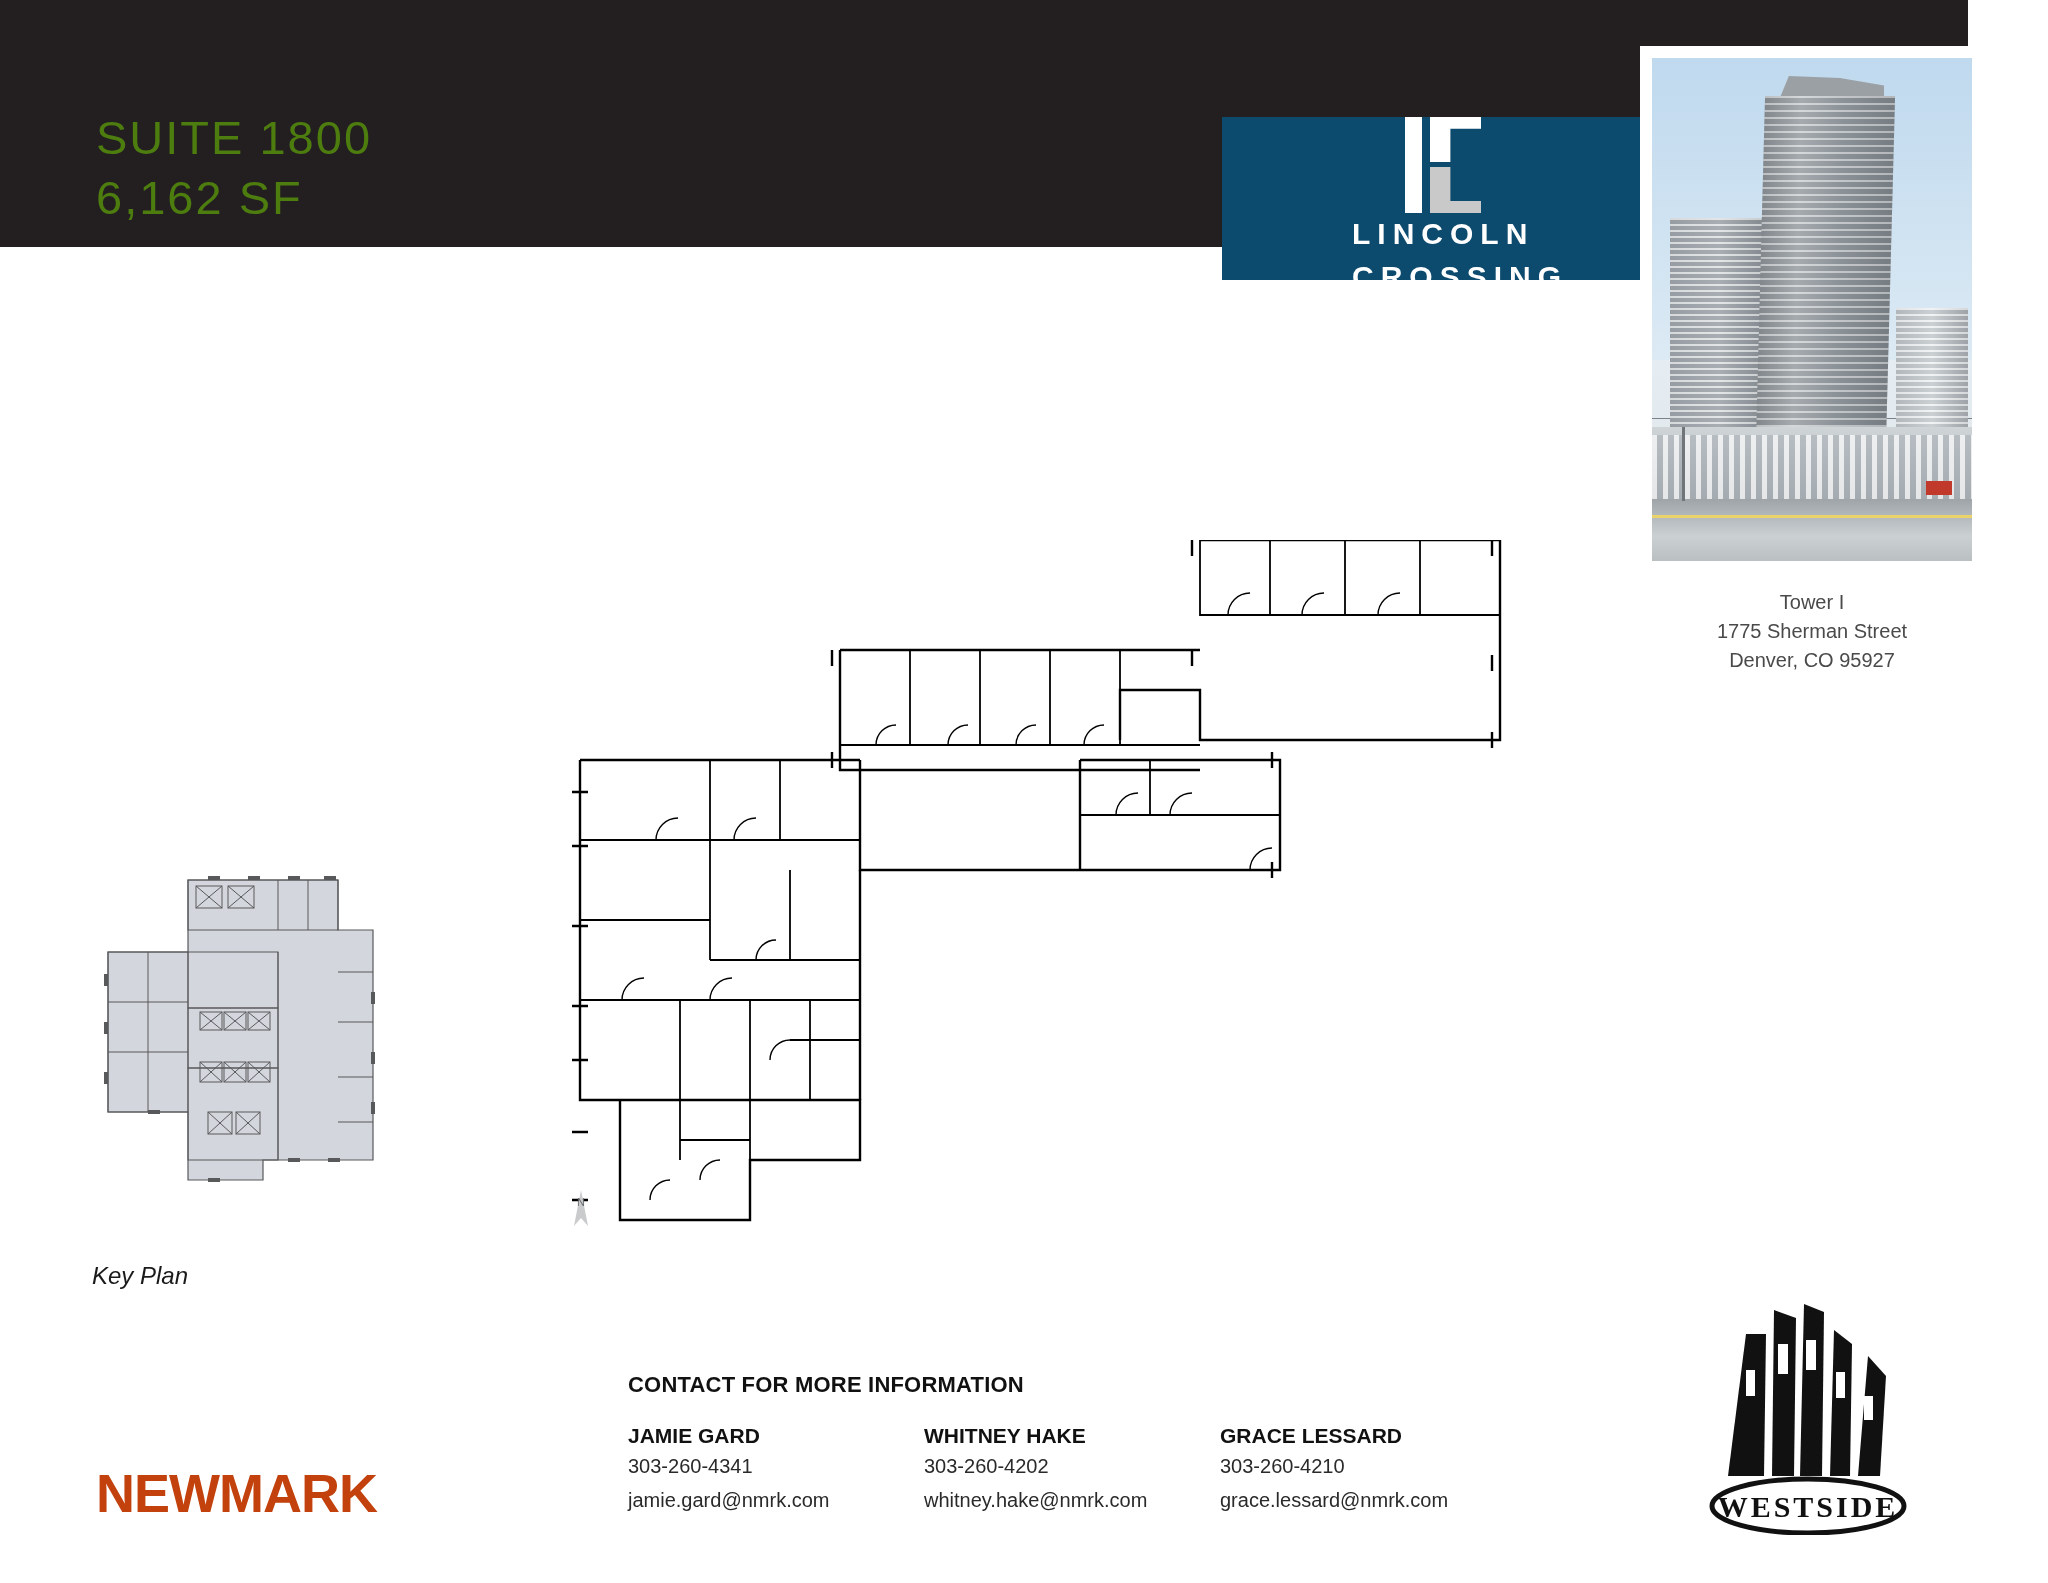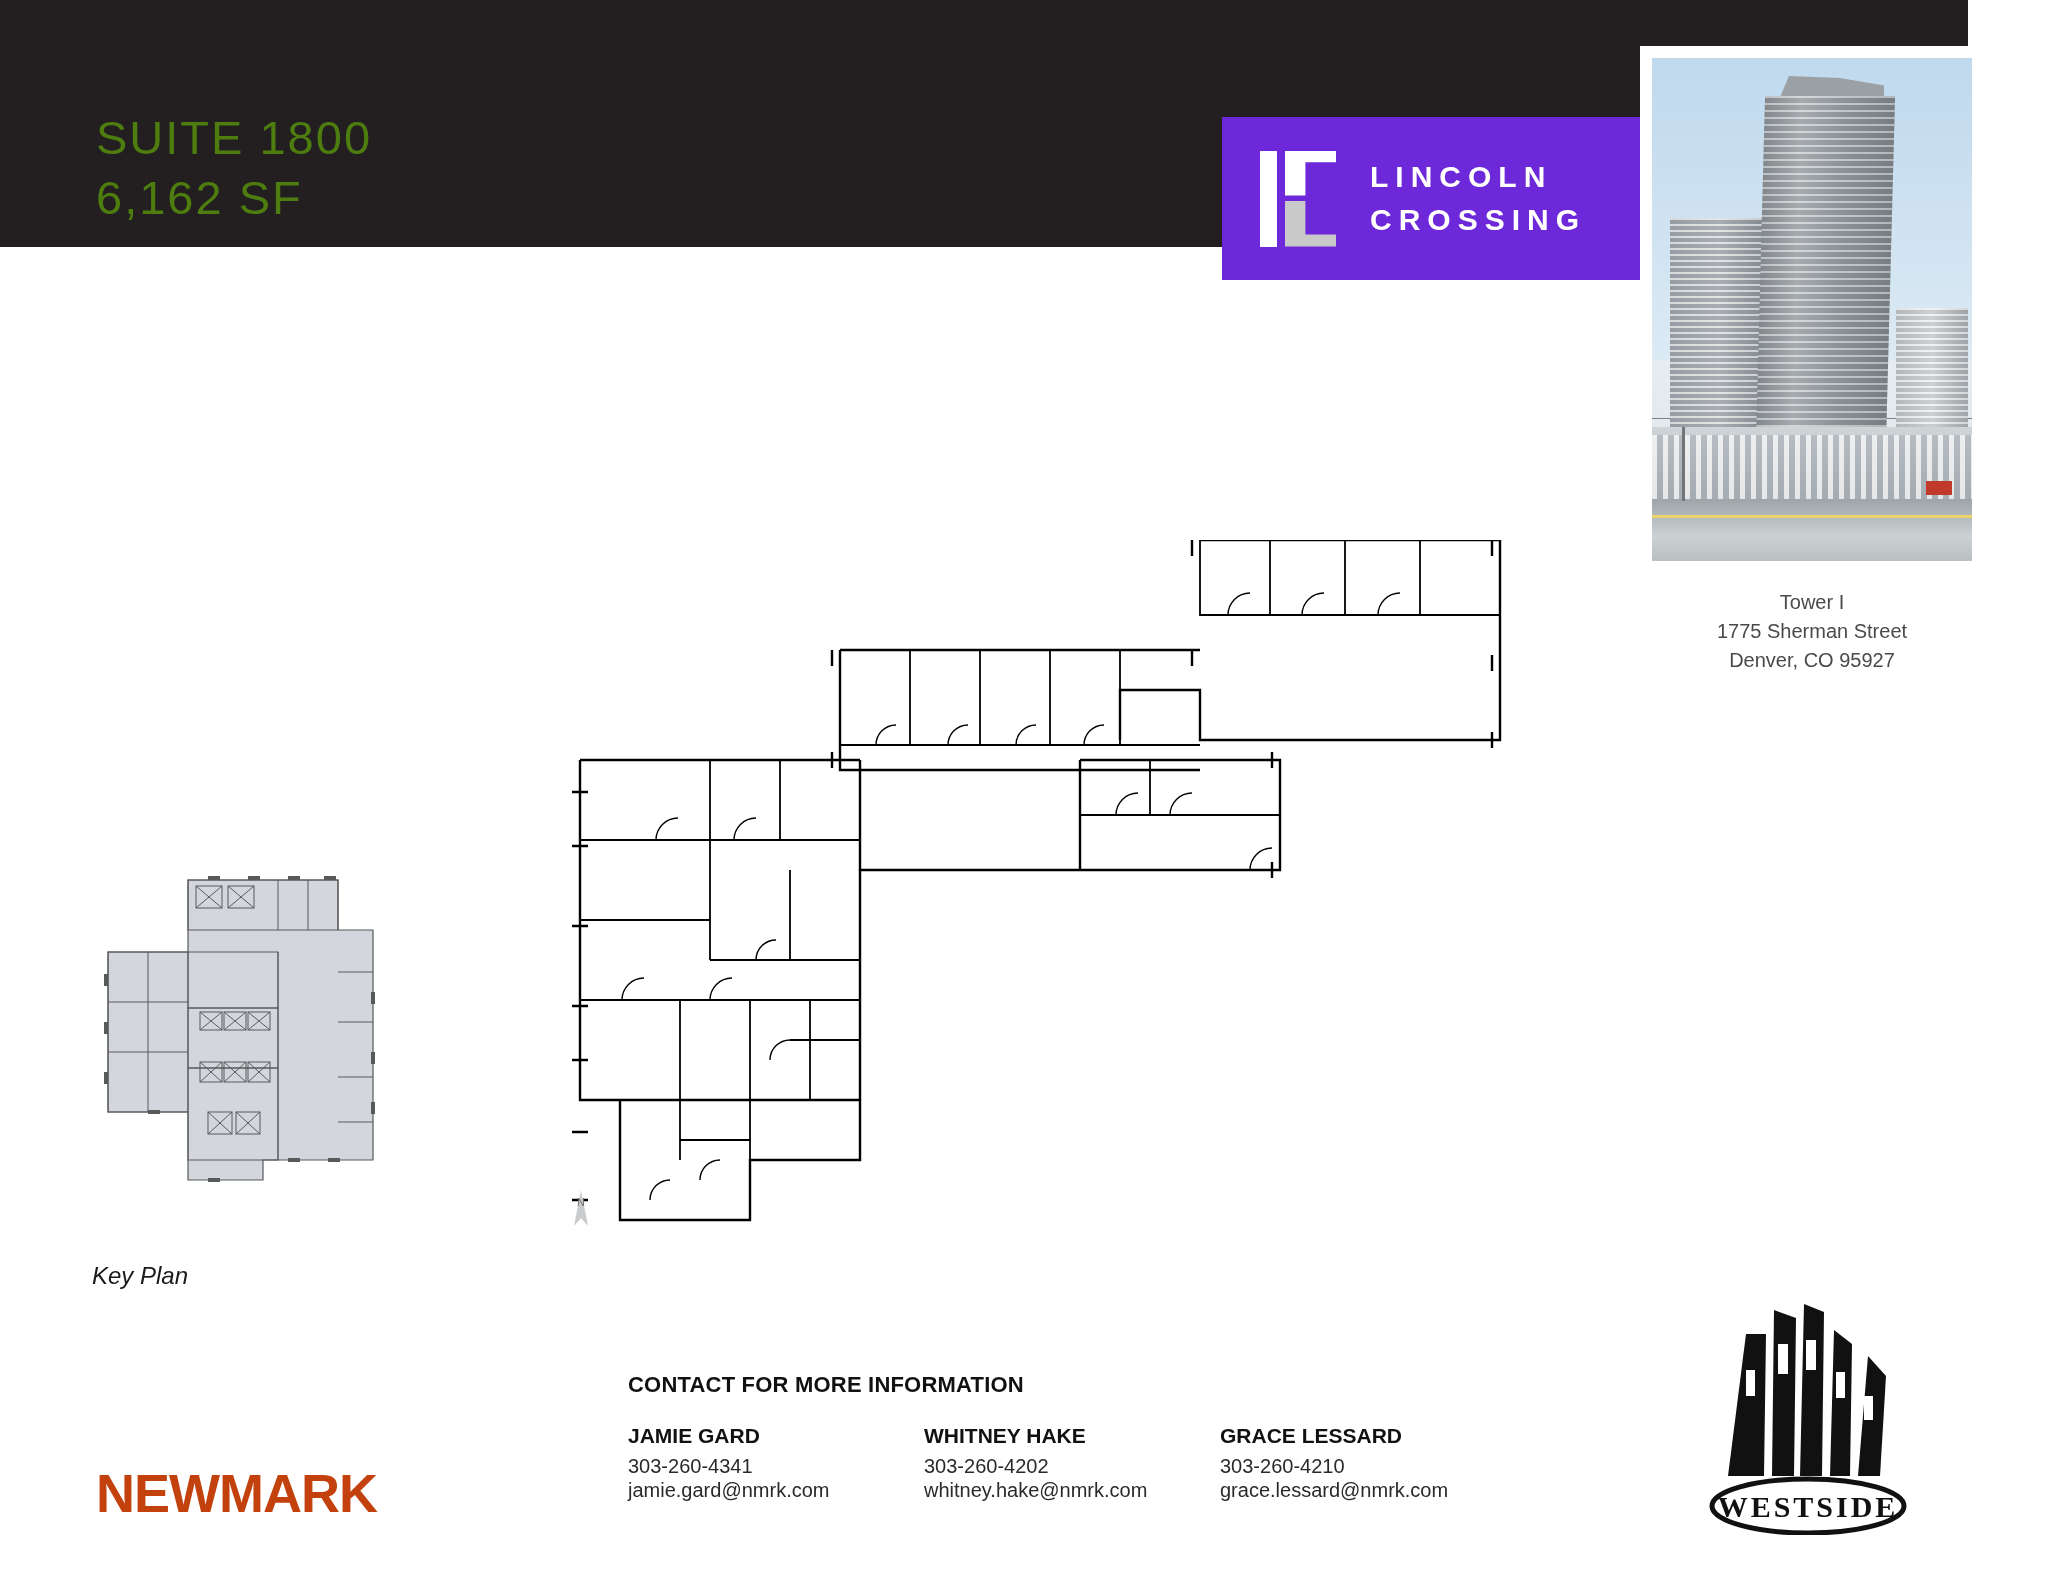--- a/index.html
+++ b/index.html
@@ -33,24 +33,25 @@
     white-space: pre-line;
   }
 
   
   .lc-logo-box {
     position: absolute;
     left: 1222px;
     top: 117px;
     width: 438px;
     height: 163px;
-    background: #6d28d9;
+    background: #0c4a6e;
     display: flex;
     align-items: center;
     padding-left: 38px;
+    flex-direction: column;
   }
   .lc-mark {
     width: 76px;
     height: 96px;
     position: relative;
     margin-right: 34px;
     flex: none;
   }
   .lc-mark .bar-l {
     position: absolute; left: 0; top: 0;
@@ -232,21 +233,21 @@
   .contact-col { width: 292px; }
   .contact-name {
     font-size: 21px;
     font-weight: 700;
     color: #111111;
     margin-bottom: 7px;
   }
   .contact-phone {
     font-size: 20px;
     color: #2a2a2a;
-    margin-bottom: 1px;
+    margin-bottom: 11px;
   }
   .contact-email {
     font-size: 20px;
     color: #2a2a2a;
   }
   .disclaimer {
     margin-top: 26px;
     font-size: 18px;
     color: #2a2a2a;
   }

